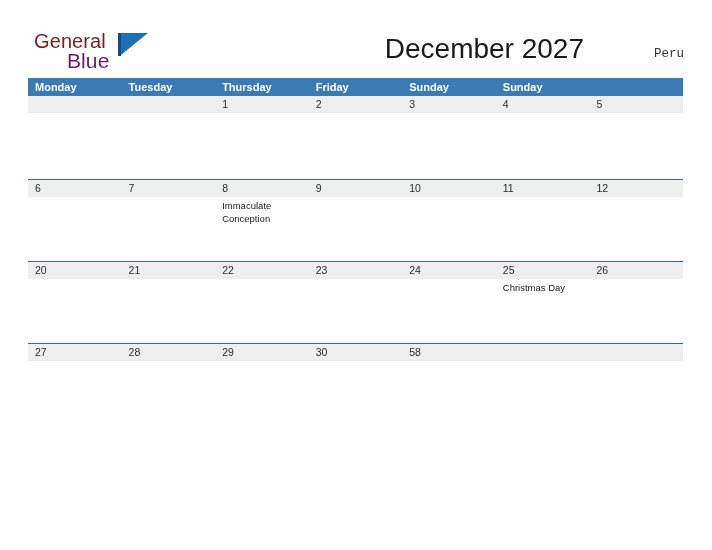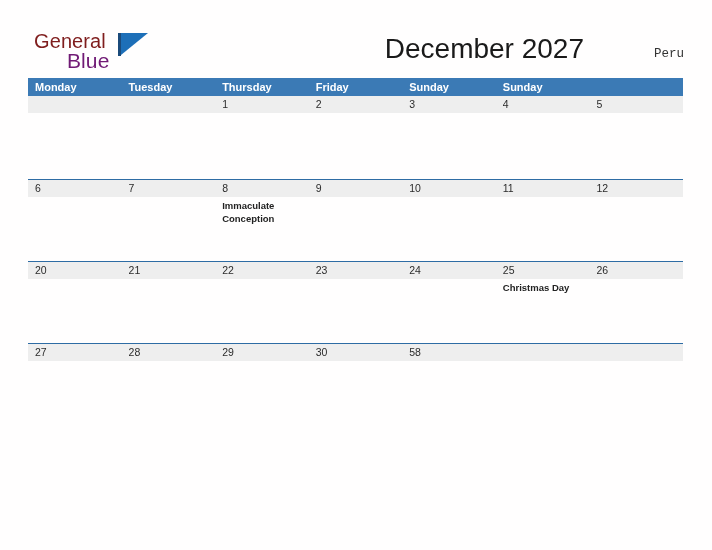--- a/index.html
+++ b/index.html
@@ -73,21 +73,20 @@
     border-top:1.5px solid #2e6ca4;
   }
   .week:first-of-type { border-top:none; }
   .week-dates {
     display:flex; width:655px; height:17px;
     background:#eeeeee;
   }
   .week-body {
     display:flex; width:655px;
     background:#fffefe;
-    font-weight:bold;
   }
   .cell-date {
     flex:0 0 93.57px;
     font-size:10.5px; color:#2b2b2b; line-height:17px;
     padding-left:7px;
   }
   .cell-body {
     flex:0 0 93.57px;
     padding-left:7px; padding-right:3px; padding-top:2px;
   }

